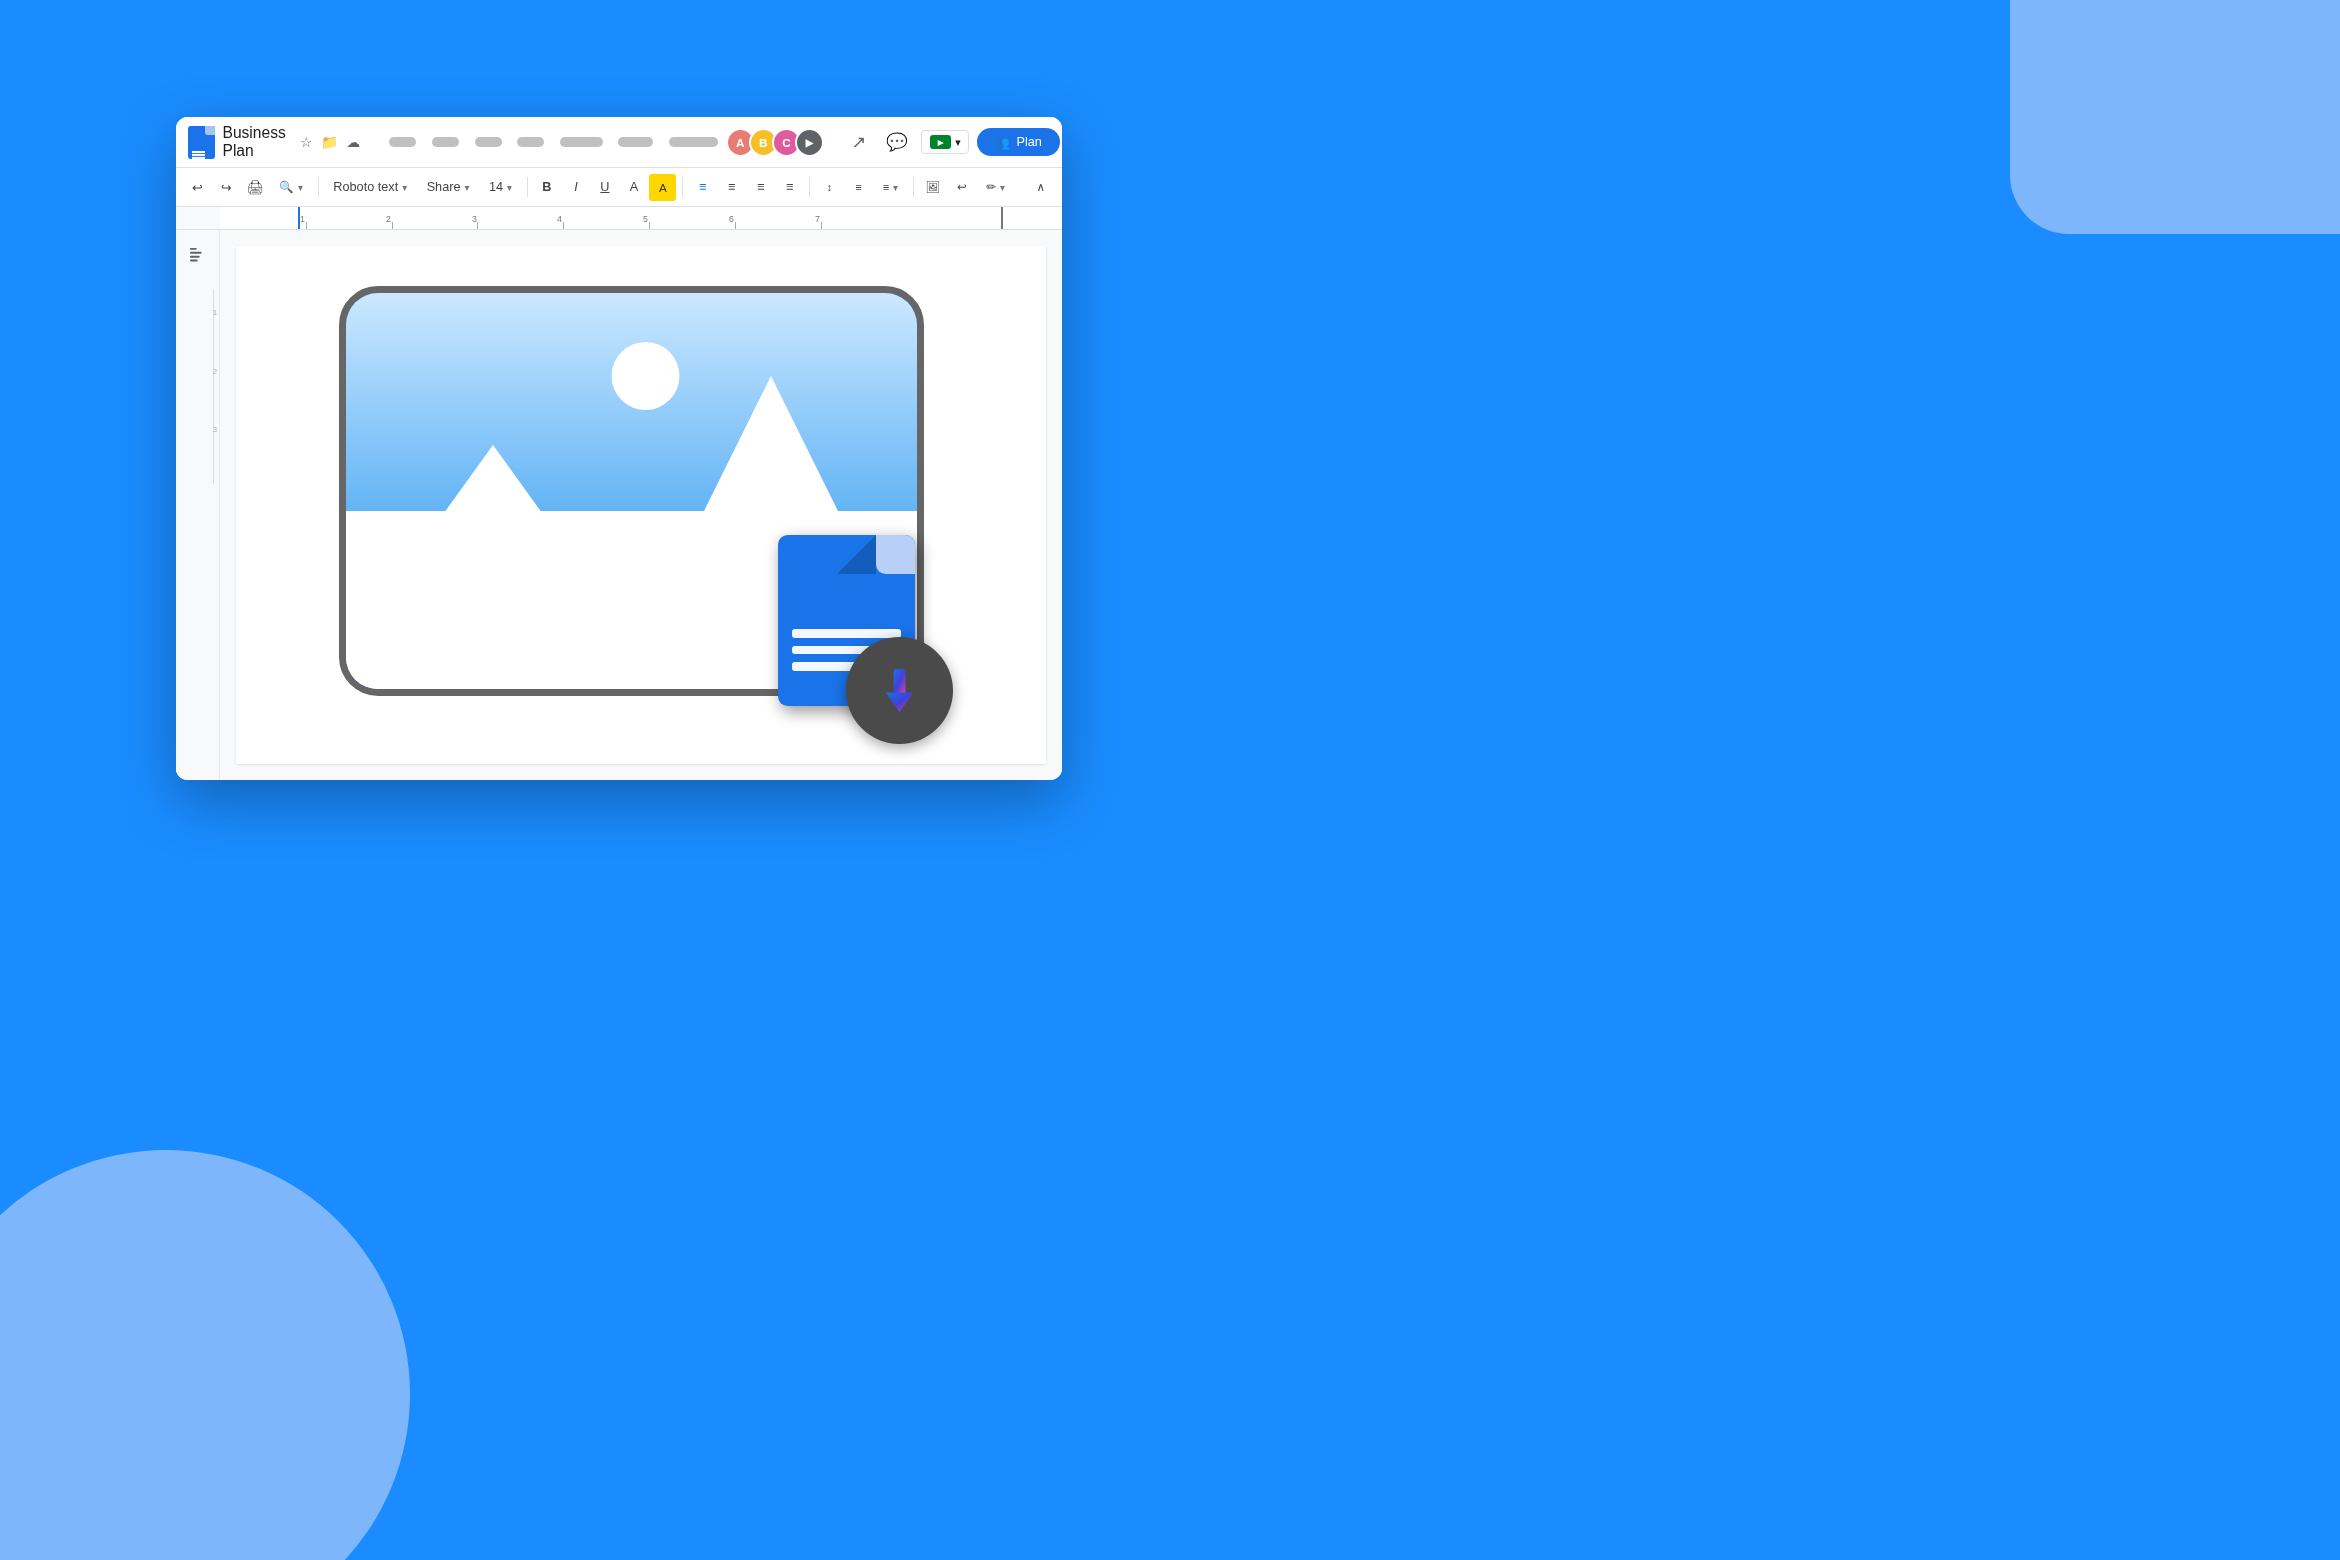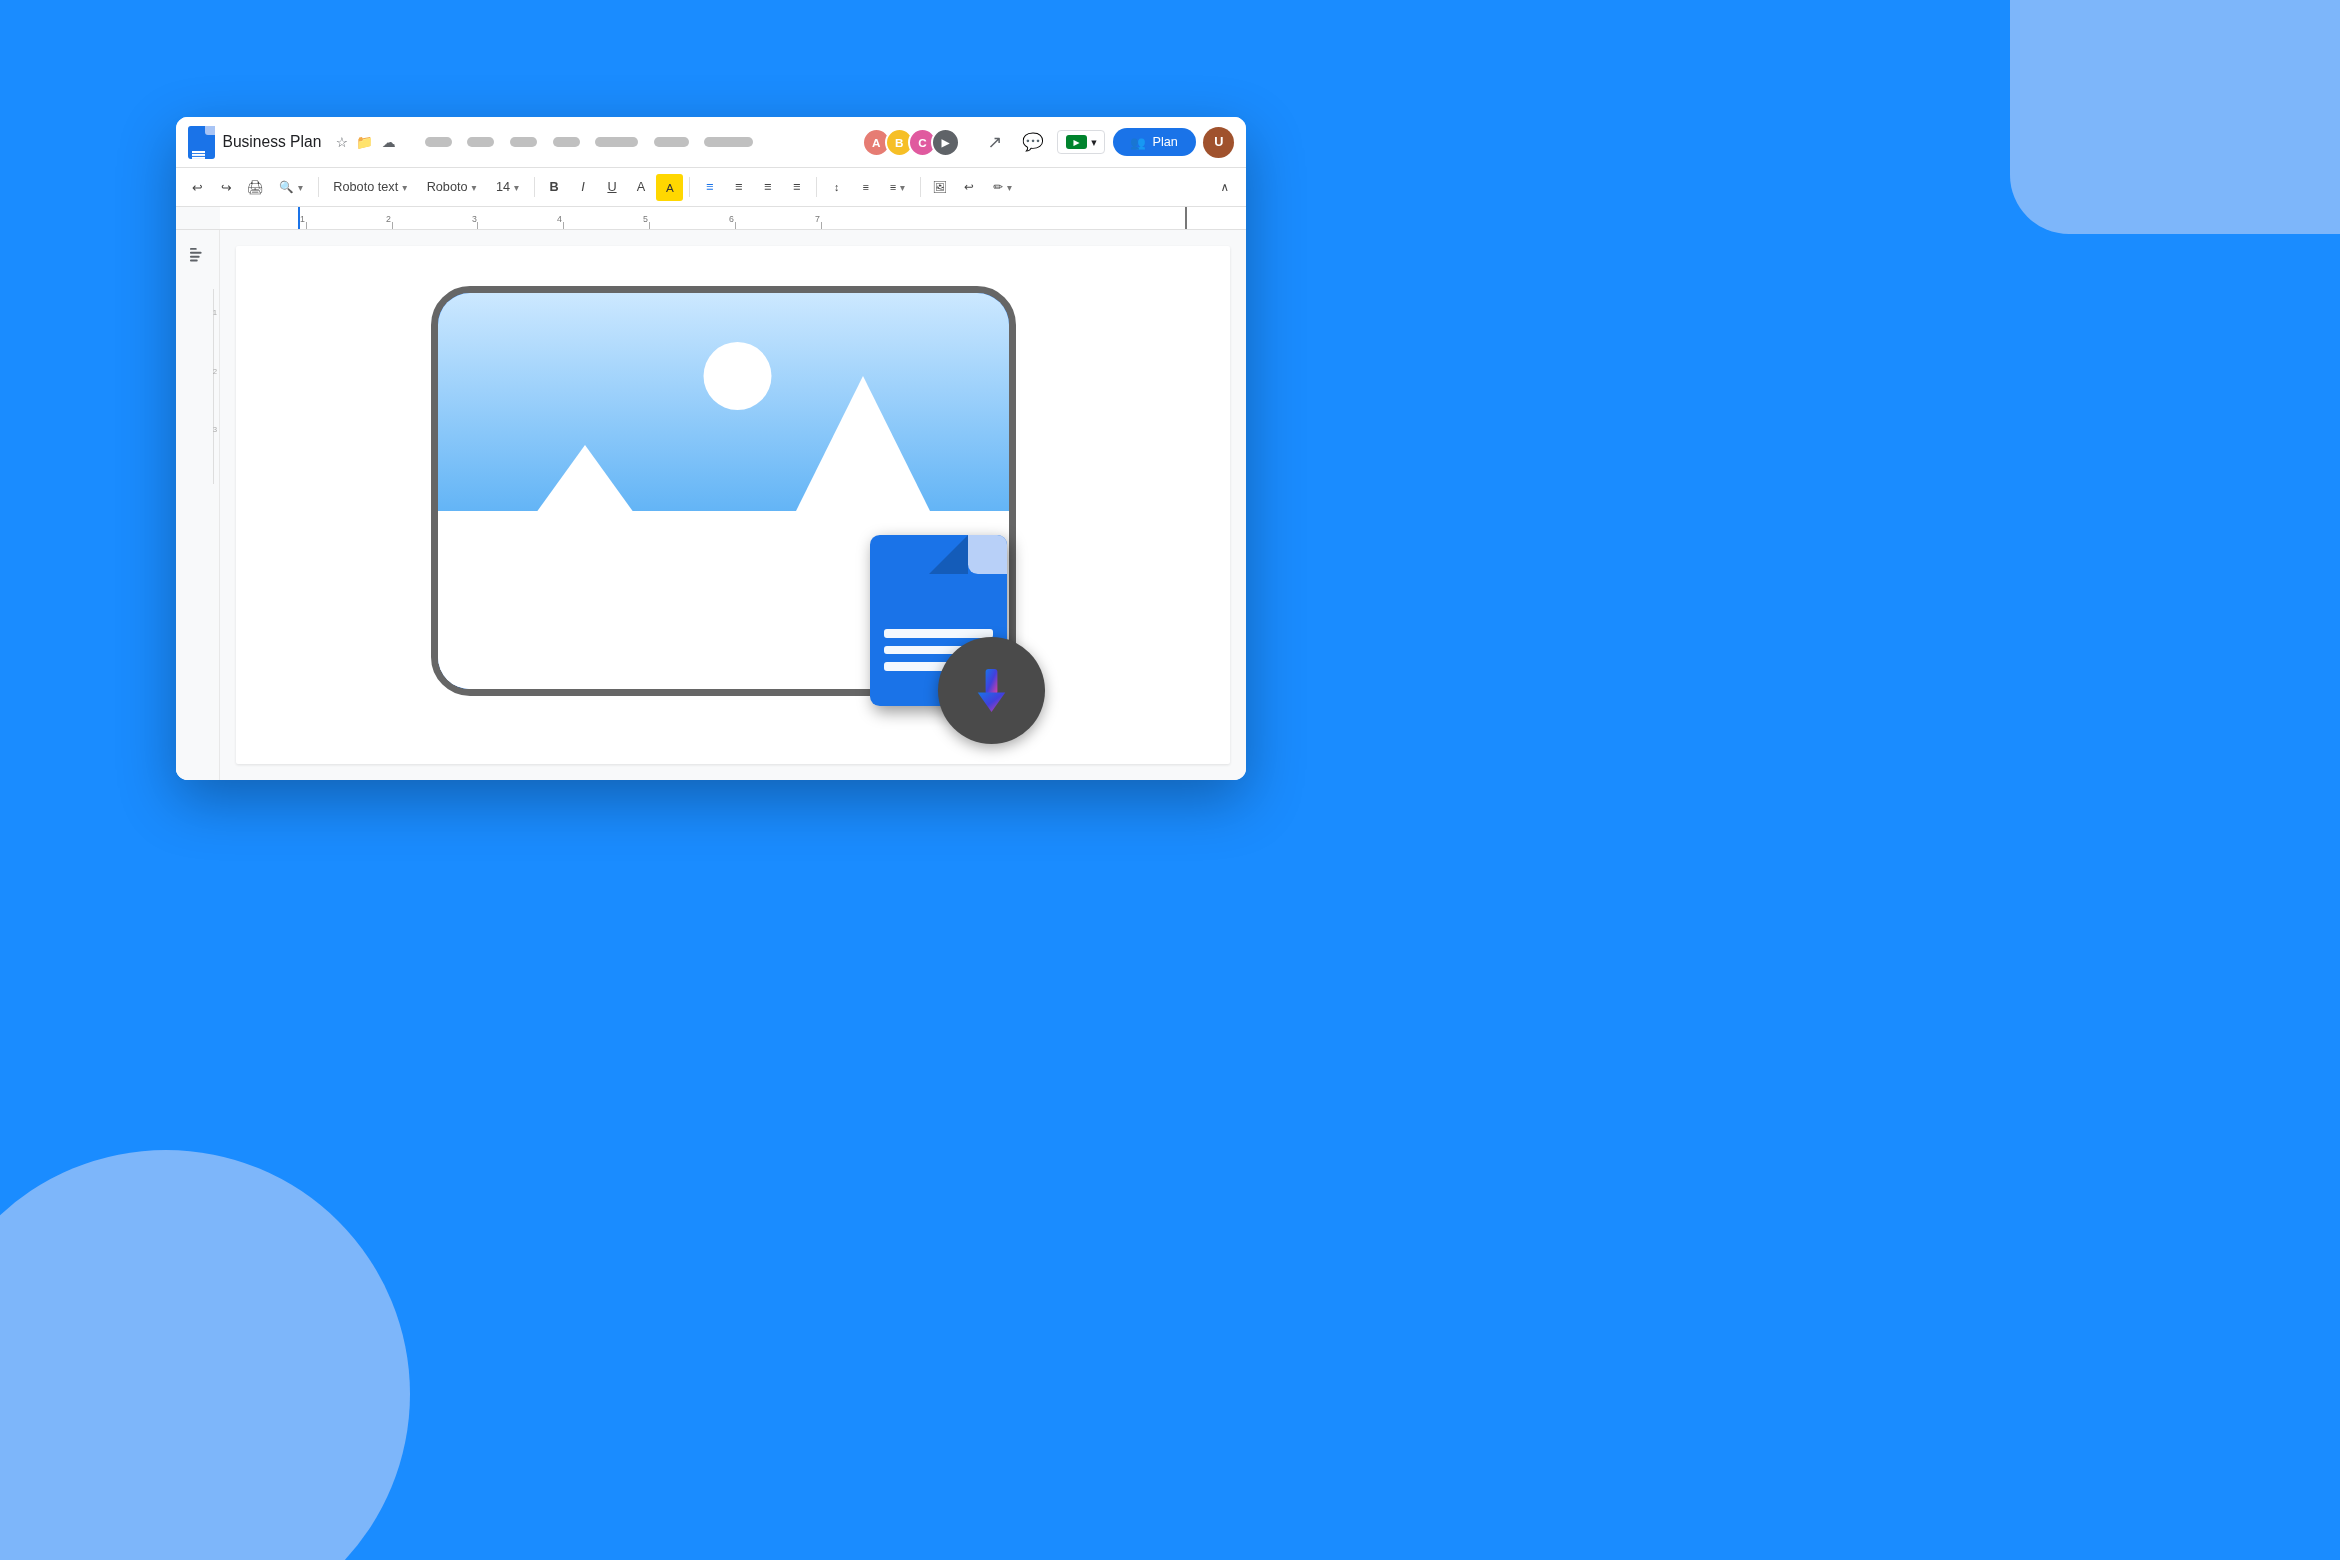--- a/index.html
+++ b/index.html
@@ -34,21 +34,21 @@
       background: #a8c8f8;
       border-radius: 50%;
       opacity: 0.7;
     }
 
     
     .browser-window {
       position: absolute;
       top: 117px;
       left: 176px;
-      width: 1070px;
+      width: 886px;
       height: 663px;
       background: #f8f9fa;
       border-radius: 11.7px;
       box-shadow: 0 19.5px 59px rgba(0,0,0,0.3);
       overflow: hidden;
     }
 
     
     .title-bar {
       background: #fff;
@@ -401,21 +401,21 @@
     </div>
 
     <div class="toolbar-separator"></div>
 
     <div class="toolbar-dropdown">
       <span>Roboto text</span>
       <span class="arrow">▾</span>
     </div>
 
     <div class="toolbar-dropdown">
-      <span>Roboto</span>
+      <span>Share</span>
       <span class="arrow">▾</span>
     </div>
 
     <div class="toolbar-dropdown">
       <span>14</span>
       <span class="arrow">▾</span>
     </div>
 
     <div class="toolbar-separator"></div>
 

